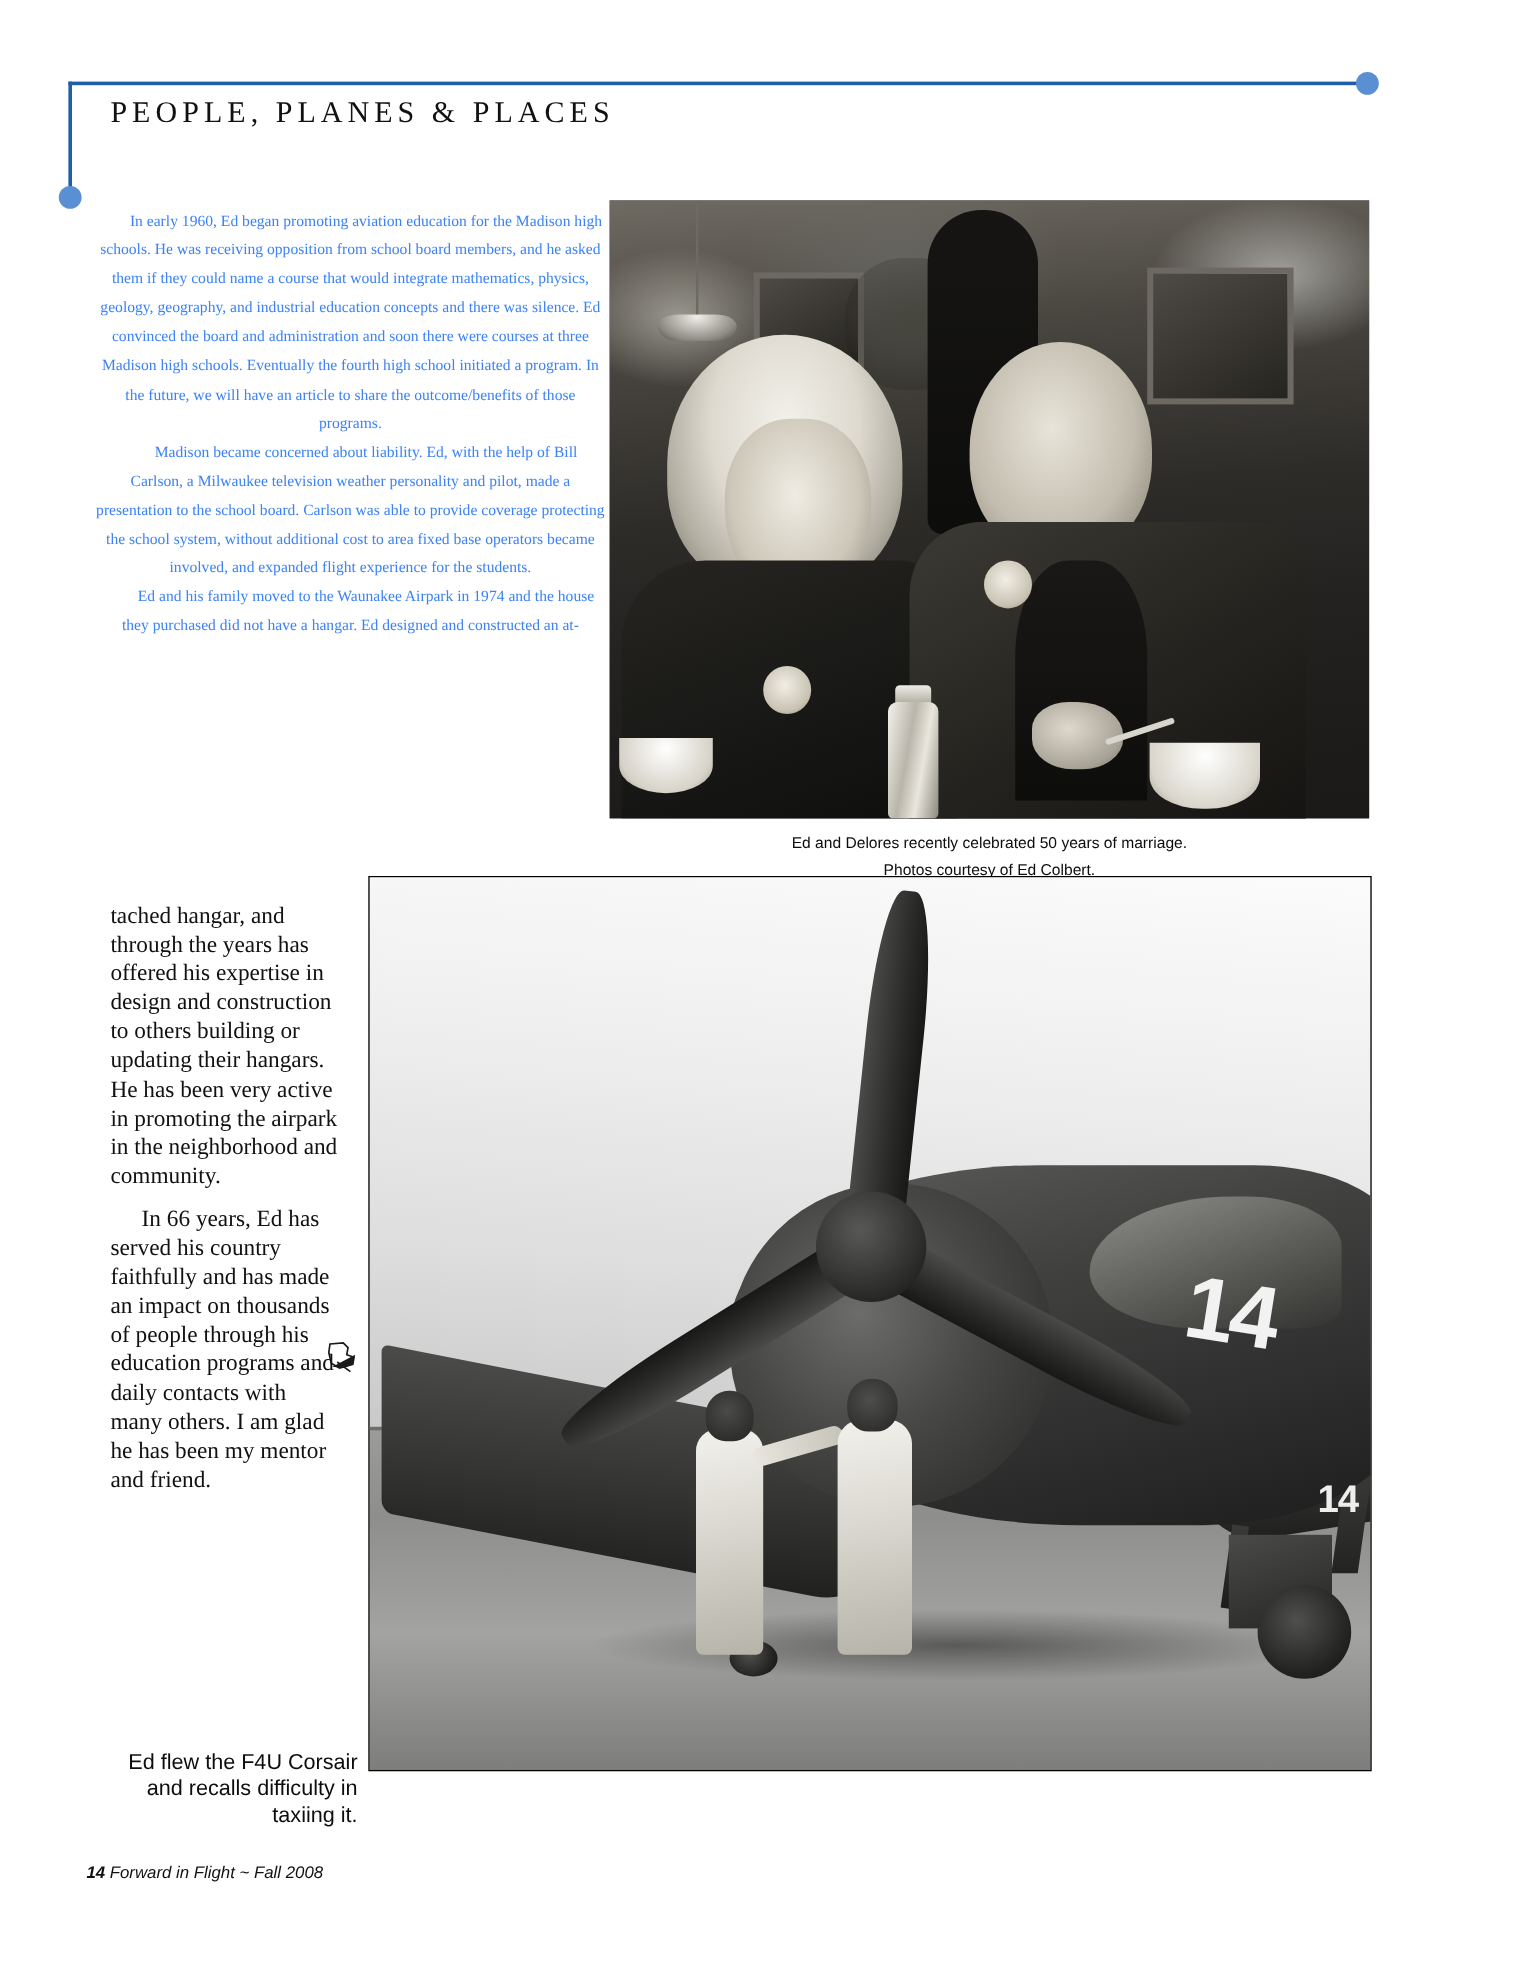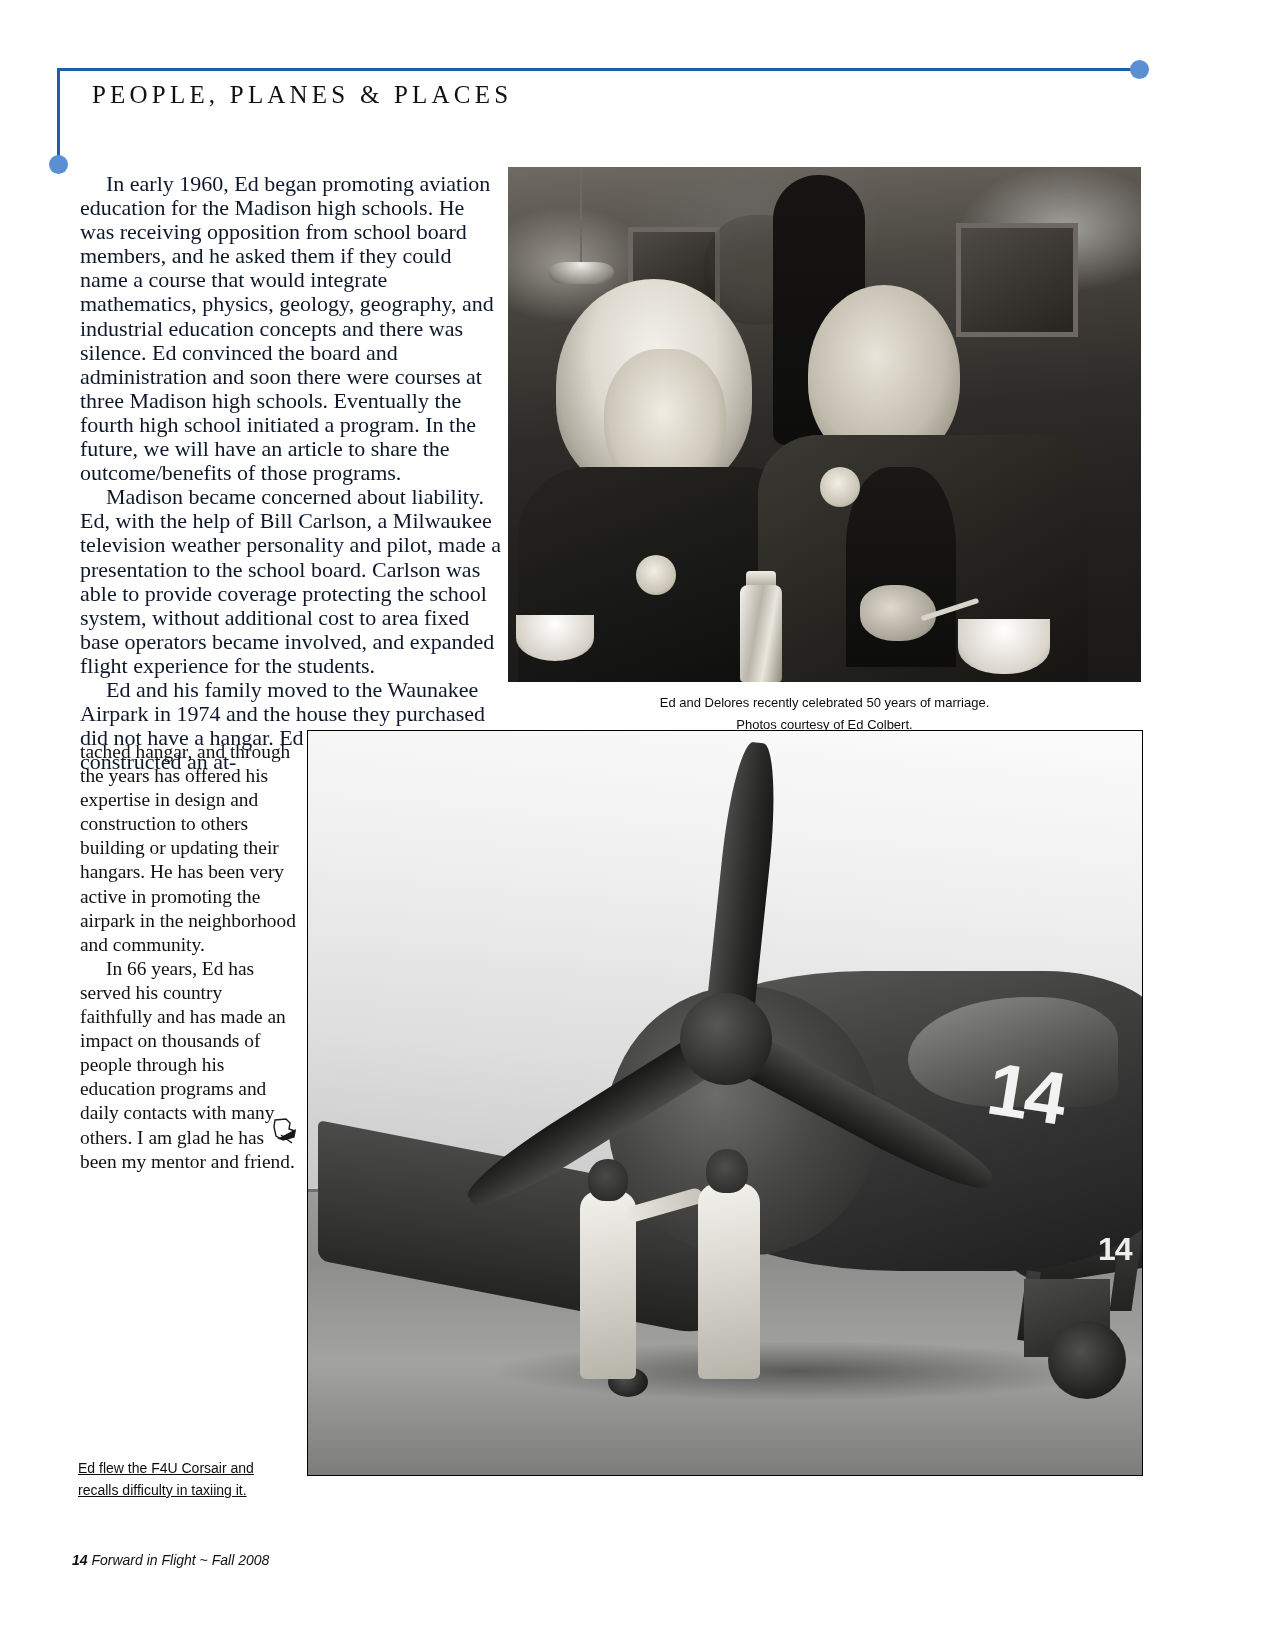--- a/index.html
+++ b/index.html
@@ -62,42 +62,42 @@
     white-space: nowrap;
   }
 
   
   .article-body {
     position: absolute;
     left: 80px;
     top: 172px;
     width: 424px;
     font-family: "Liberation Serif", serif;
-    font-size: 22px;
+    font-size: 13px;
     line-height: 24.1px;
-    color: #0f172a;
-    text-align: left;
+    color: #3b82f6;
+    text-align: center;
     hyphens: none;
   }
   .article-body p {
     margin: 0;
     text-indent: 26px;
   }
   .narrow-block {
     position: absolute;
     left: 80px;
     top: 740px;
     width: 216px;
     font-family: "Liberation Serif", serif;
     font-size: 19.4px;
     line-height: 24.1px;
     color: #111111;
   }
   .narrow-block p {
-    margin: 0;
+    margin: 12px;
     text-indent: 26px;
   }
   .narrow-block p.cont {
     text-indent: 0;
   }
 
   
   .wi-logo {
     position: absolute;
     left: 270px;
@@ -409,26 +409,25 @@
     width: 620px; height: 60px;
     background: radial-gradient(ellipse at 50% 50%, rgba(20,20,20,0.5), rgba(20,20,20,0) 70%);
   }
 
   
   .caption2 {
     position: absolute;
     left: 78px;
     top: 1457px;
     width: 220px;
-    text-align: left;
+    text-align: right;
     font-family: "Liberation Sans", sans-serif;
-    font-size: 14px;
+    font-size: 18px;
     line-height: 22px;
     color: #0d0d0d;
-    text-decoration: underline;
   }
 
   
   .footer {
     position: absolute;
     left: 72px;
     top: 1552px;
     font-family: "Liberation Sans", sans-serif;
     font-style: italic;
     font-size: 14px;

